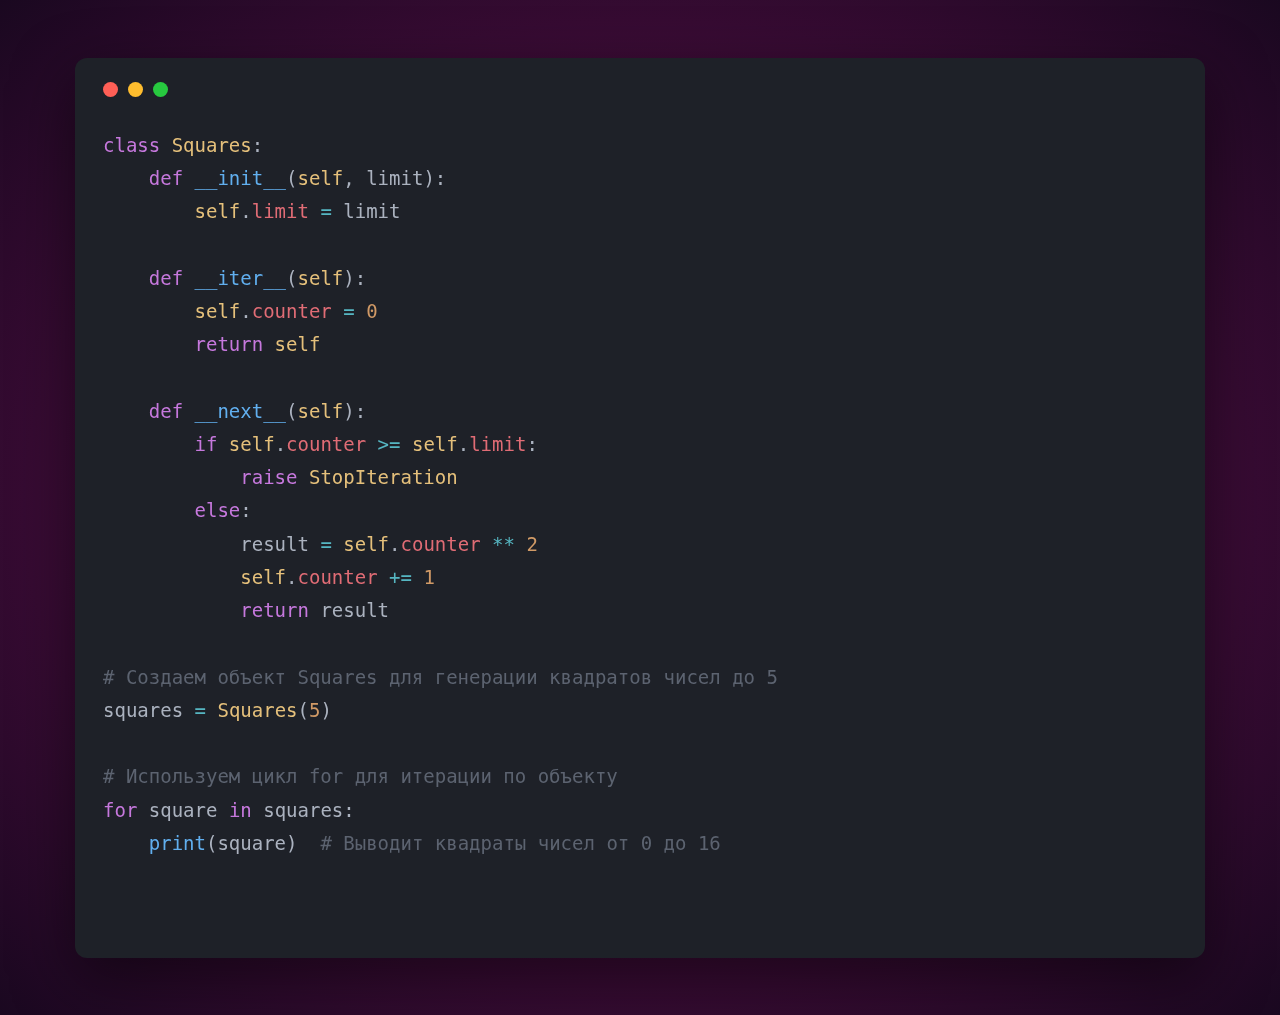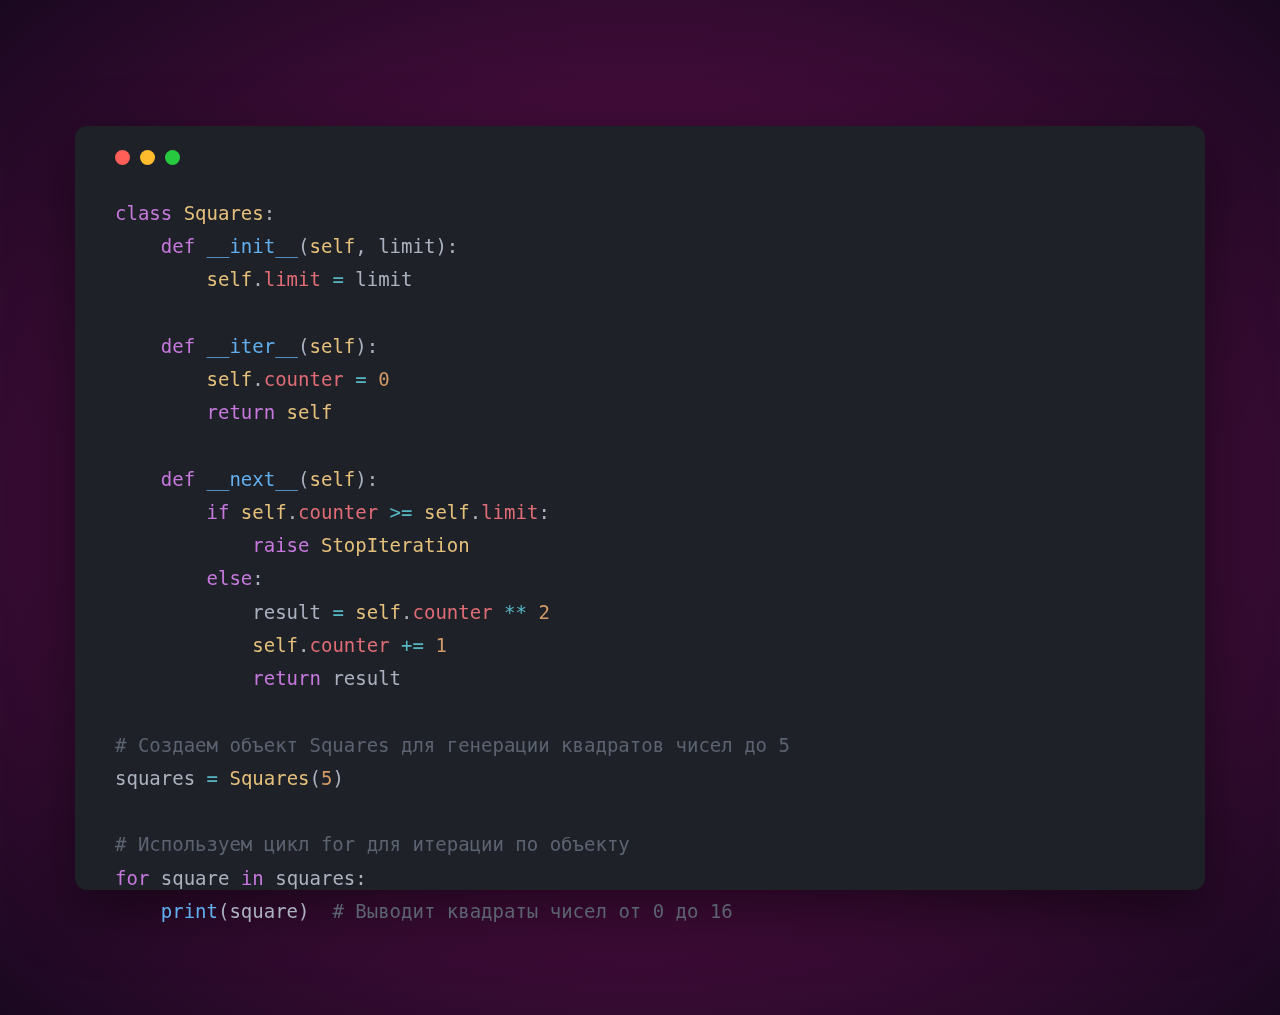--- a/index.html
+++ b/index.html
@@ -14,25 +14,25 @@
       background: radial-gradient(ellipse at center, #2d0a3c 0%, #4a0d3f 45%, #1a0820 100%);
       display: flex;
       align-items: center;
       justify-content: center;
       font-family: 'Menlo', 'Monaco', 'Consolas', monospace;
       overflow: hidden;
     }
     
     .code-window {
       width: 1130px;
-      height: 764px;
+      height: 900px;
       background: #1e2128;
       border-radius: 12px;
       box-shadow: 0 20px 60px rgba(0, 0, 0, 0.5);
-      padding: 24px 40px;
+      padding: 24px 28px;
     }
     
     .traffic-lights {
       display: flex;
       gap: 10px;
       margin-bottom: 32px;
     }
     
     .traffic-light {
       width: 15px;

